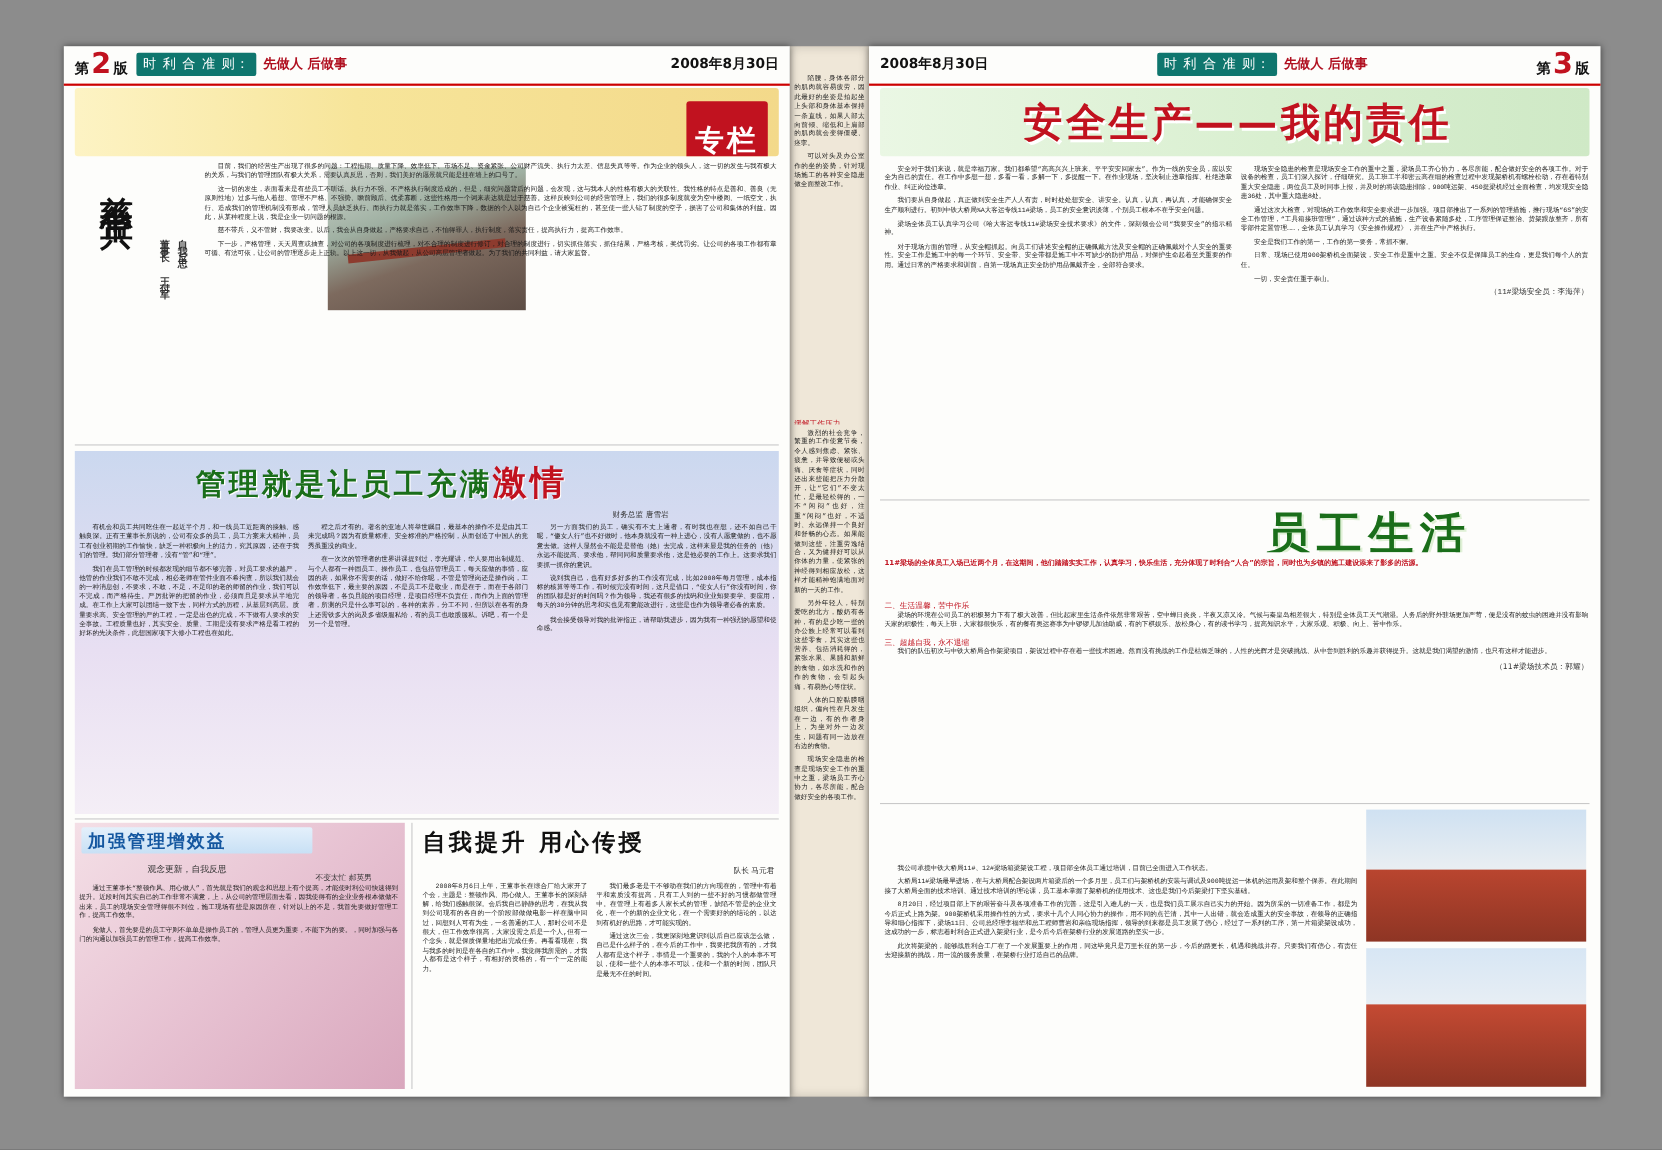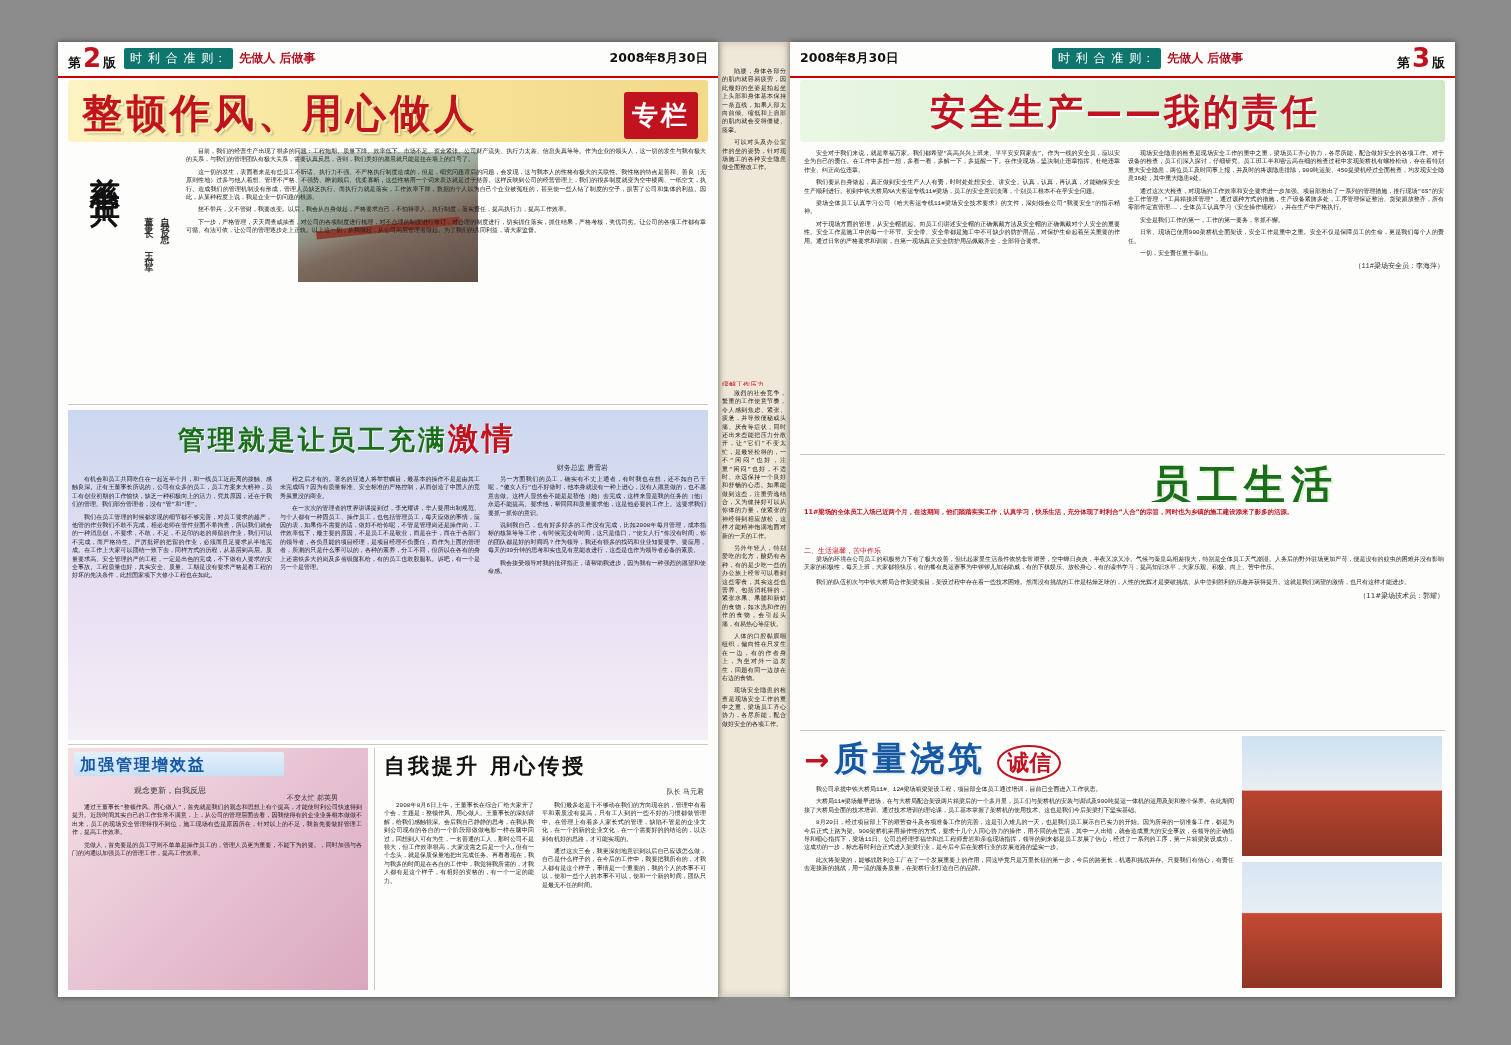--- a/index.html
+++ b/index.html
@@ -25,21 +25,21 @@
   .tiny p{margin:0 0 4px;text-indent:2em;}
   .byline{font-size:7px;color:#333;text-align:right;margin-top:3px;}
   .vline{position:absolute;background:#c9c9c9;width:1px;}
   .hline{position:absolute;background:#c9c9c9;height:1px;}
   
   .hero2{position:absolute;left:10px;top:38px;width:640px;height:62px;
          background:linear-gradient(90deg,#fdf3c4,#f7e59a 40%,#f3d98a);border-radius:3px;overflow:hidden;}
   .hero2 .t{position:absolute;left:14px;top:6px;font-size:40px;font-weight:bold;color:#c1121f;
             letter-spacing:4px;text-shadow:2px 2px 0 #fff3b0,3px 3px 2px rgba(0,0,0,.25);}
   .hero2 .tag{position:absolute;right:10px;top:12px;background:#c1121f;color:#fff;font-size:26px;
-              font-weight:bold;padding:6px 8px;border-radius:3px;letter-spacing:3px;}
+              font-weight:bold;padding:18px 8px;border-radius:3px;letter-spacing:3px;}
   .photo{position:absolute;overflow:hidden;background:#b9a99a;}
   .ph-bridge{background:linear-gradient(160deg,#cfd6cf 0%,#9fb0a2 35%,#7d6a5e 60%,#5d4d45 100%);}
   .ph-bridge:after{content:"";position:absolute;left:10%;top:55%;width:80%;height:8px;background:#8d3b2e;transform:rotate(-6deg);}
   .ph-sky{background:linear-gradient(180deg,#cbd8ef,#e8dff2 55%,#f4eef6);}
   .ph-crane{background:linear-gradient(180deg,#cfe1f2 0%,#e9eef2 45%,#b9452f 46%,#8e3524 100%);}
   .ph-crane2{background:linear-gradient(180deg,#d7e6f4 0%,#e7eef4 40%,#c44a33 41%,#8e3524 100%);}
   .ph-flower{background:linear-gradient(135deg,#f4dfe6,#e7c2d2 50%,#d9a7bd);}
   .hl-blue{background:linear-gradient(180deg,#e4f0fb,#c8e0f5);border-radius:2px;}
   
   .vtitle{writing-mode:vertical-rl;text-orientation:upright;font-weight:bold;color:#111;letter-spacing:6px;}
@@ -79,21 +79,20 @@
         <div class="motto">
           <span class="box">时 利 合 准 则：</span>
           <span class="txt">先做人  后做事</span>
         </div>
         <div class="spacer"></div>
         <div class="date">2008年8月30日</div>
       </div>
     </div>
 
     <div class="hero2">
-      <span class="t">整顿作风、用心做人</span>
       <span class="tag">专栏</span>
     </div>
 
     <div class="band" style="left:12px;top:108px;width:110px;height:240px;">
       <div class="vtitle" style="font-size:30px;position:absolute;left:14px;top:4px;height:200px;">慈不带兵</div>
       <div class="vtitle" style="font-size:9px;position:absolute;left:72px;top:60px;height:90px;color:#333;">董事长·王付军</div>
       <div class="vtitle" style="font-size:9px;position:absolute;left:88px;top:60px;height:80px;color:#333;">自我反思</div>
     </div>
 
     <div class="photo ph-bridge" style="left:240px;top:110px;width:180px;height:130px;"></div>
@@ -203,34 +202,30 @@
     <div class="band note-red" style="left:14px;top:466px;width:640px;height:34px;">11#梁场的全体员工入场已近两个月，在这期间，他们踏踏实实工作，认真学习，快乐生活，充分体现了时利合“人合”的宗旨，同时也为乡镇的施工建设添来了影多的活源。</div>
 
     <div class="band" style="left:14px;top:504px;width:640px;height:170px;">
       <div style="margin-bottom:6px;">
         <div class="sec-head">二、生活温馨，苦中作乐</div>
         <div class="tiny">
             <p>梁场的环境在公司员工的积极努力下有了极大改善，但比起家里生活条件依然非常艰苦，空中蝉日炎炎，半夜又凉又冷。气候与秦皇岛相差很大，特别是全体员工天气潮湿。人务后的野外驻场更加严苛，便是没有的蚊虫的困难并没有影响天家的积极性，每天上班，大家都很快乐，有的餐有奥运赛事为中锣锣儿加油助威，有的下棋娱乐、放松身心，有的读书学习，提高知识水平，大家乐观、积极、向上、苦中作乐。</p>
           </div>
       </div>
       <div style="margin-bottom:4px;">
+        <div class="sec-head">三、超越自我，永不退缩</div>
         <div class="tiny">
             <p>我们的队伍初次与中铁大桥局合作架梁项目，架设过程中存在着一些技术困难。然而没有挑战的工作是枯燥乏味的，人性的光辉才是突破挑战、从中尝到胜利的乐趣并获得提升。这就是我们渴望的激情，也只有这样才能进步。</p>
           </div>
       </div>
       <div class="byline">（11#梁场技术员：郭耀）</div>
     </div>
 
     <div class="hline" style="left:10px;top:688px;width:645px;"></div>
 
-    <div class="band" style="left:14px;top:694px;width:430px;height:46px;">
-      <span style="font-size:30px;color:#c1121f;font-weight:bold;">→</span>
-      <span style="font-size:34px;font-weight:bold;color:#1557a0;letter-spacing:4px;text-shadow:2px 2px 0 #e5eef8;">质量浇筑</span>
-      <span style="display:inline-block;border:2px solid #c1121f;border-radius:50%;padding:1px 8px;font-size:22px;font-weight:bold;color:#c1121f;margin-left:6px;">诚信</span>
-    </div>
 
     <div class="photo ph-crane" style="left:452px;top:694px;width:200px;height:120px;"></div>
     <div class="photo ph-crane2" style="left:452px;top:820px;width:200px;height:126px;"></div>
 
     <div class="band tiny" style="left:14px;top:744px;width:430px;height:202px;">
       <p>我公司承揽中铁大桥局11#、12#梁场箱梁架设工程，项目部全体员工通过培训，目前已全面进入工作状态。</p>
       <p>大桥局11#梁场最早进场，在与大桥局配合架设两片箱梁后的一个多月里，员工们与架桥机的安装与调试及900吨提运一体机的运用及架和整个保养。在此期间接了大桥局全面的技术培训、通过技术培训的理论课，员工基本掌握了架桥机的使用技术、这也是我们今后架梁打下坚实基础。</p>
       <p>8月20日，经过项目部上下的艰苦奋斗及各项准备工作的完善，这是引入难儿的一天，也是我们员工展示自己实力的开始。因为所采的一切准备工作，都是为今后正式上路为架。900架桥机采用操作性的方式，要求十几个人同心协力的操作，用不同的点芒清，其中一人出错，就会造成重大的安全事故，在领导的正确指导和细心指挥下，梁场11日、公司总经理李福华和总工程师曹岩和亲临现场指挥，领导的到来都是员工发展了信心，经过了一系列的工序，第一片箱梁架设成功，这成功的一步，标志着时利合正式进入架梁行业，是今后今后在架桥行业的发展道路的坚实一步。</p>
       <p>此次将架梁的，能够战胜利合工厂在了一个发展重要上的作用，同这毕竟只是万里长征的第一步，今后的路更长，机遇和挑战并存。只要我们有信心，有责任去迎接新的挑战，用一流的服务质量，在架桥行业打造自己的品牌。</p>
     </div>

